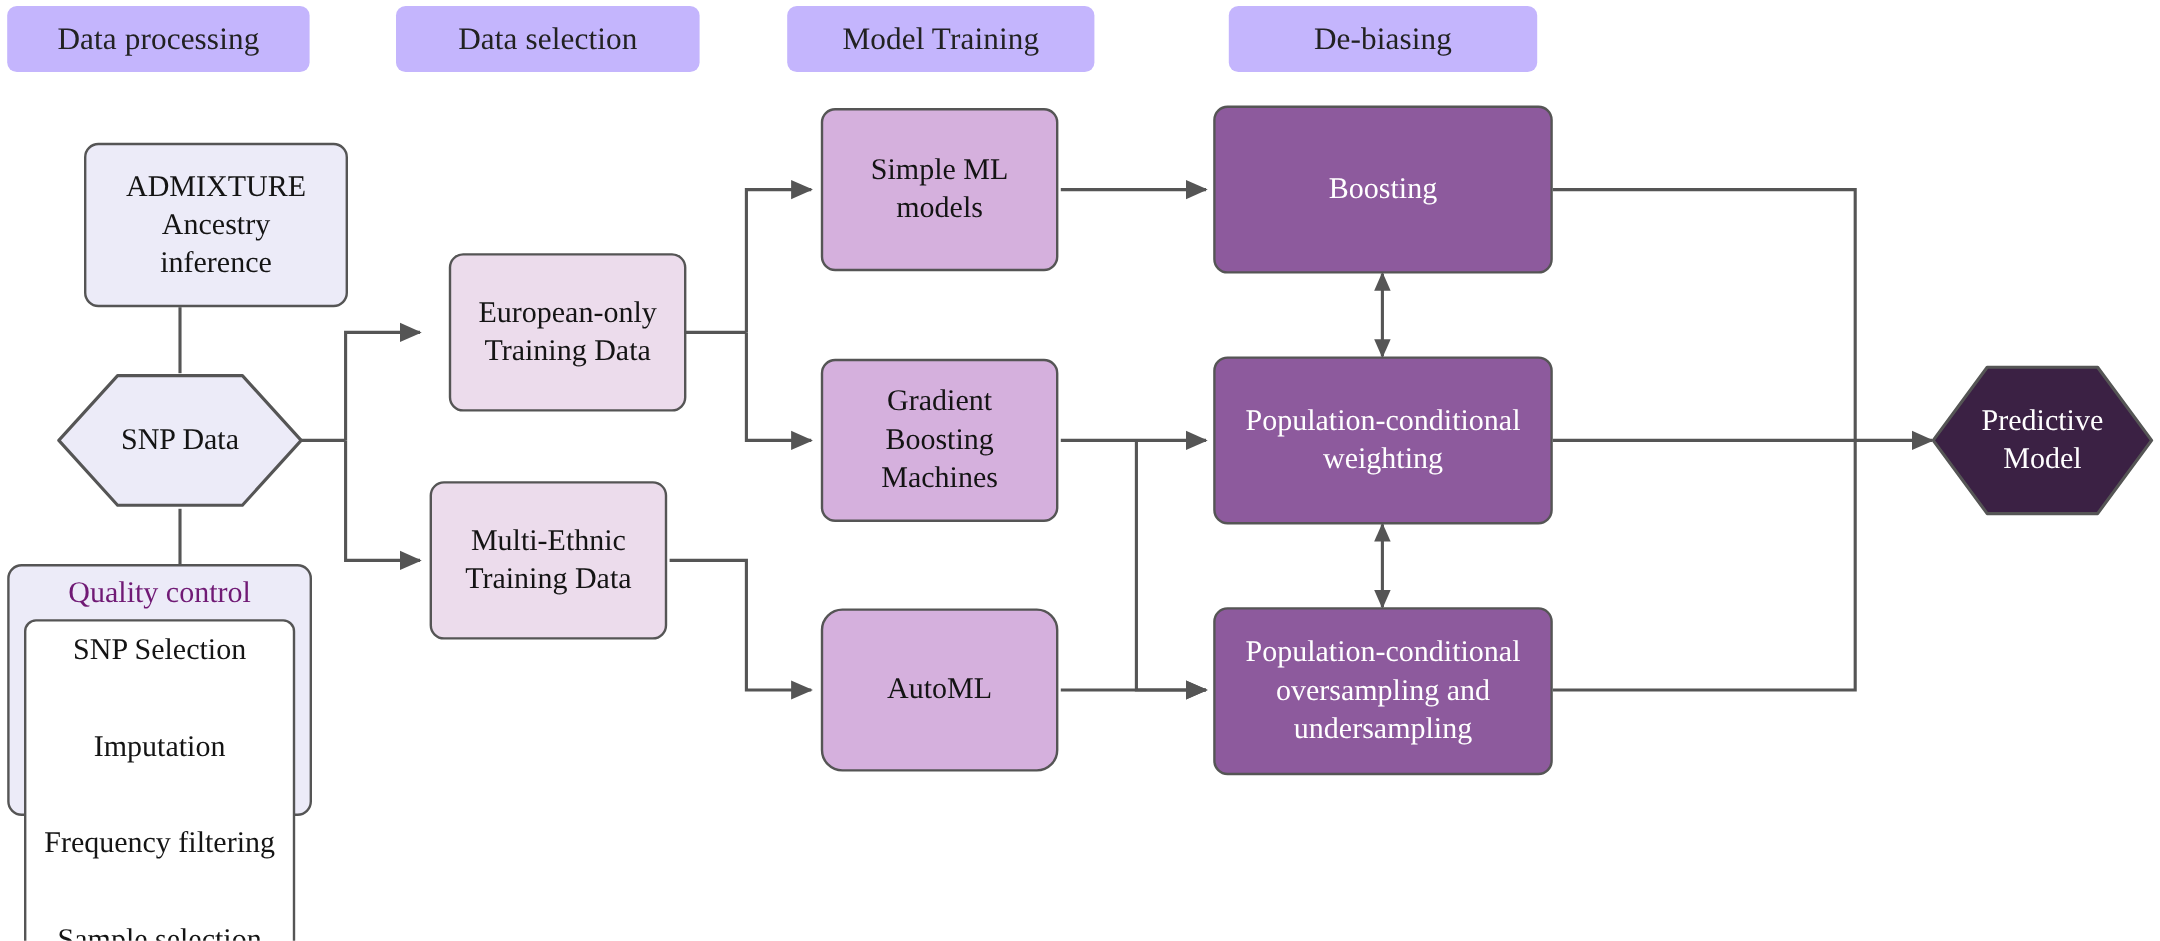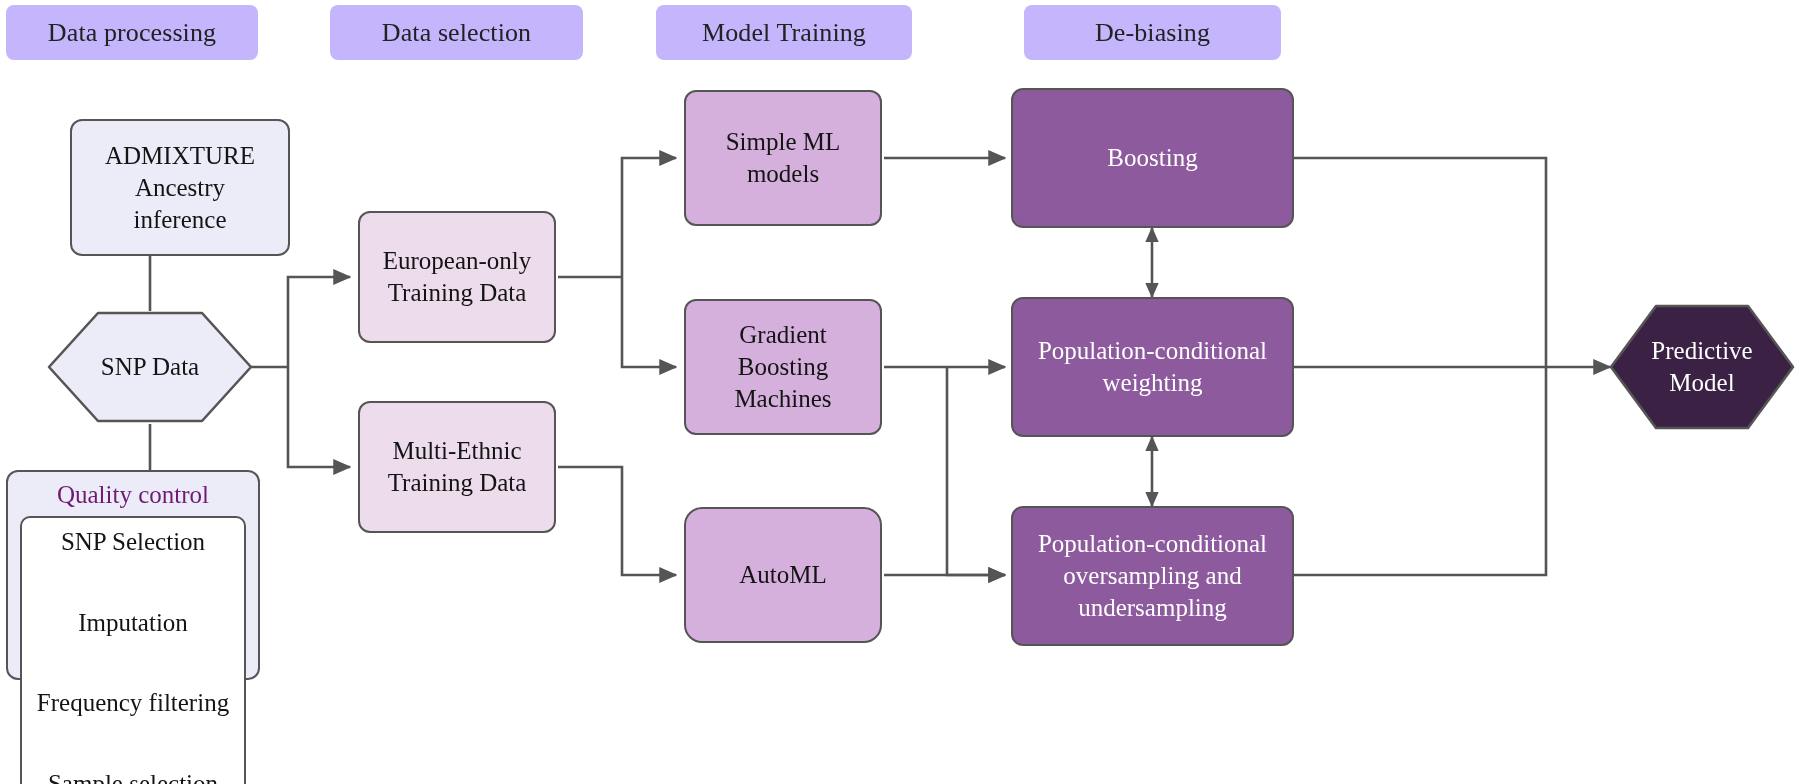--- a/index.html
+++ b/index.html
@@ -135,21 +135,21 @@
   <div class="qc-outer" style="left:6px;top:470px;width:254px;height:210px;">
     <div class="qc-title">Quality control</div>
     <div class="qc-inner">
       <span class="ln">SNP Selection</span>
       <span class="ln">Imputation</span>
       <span class="ln">Frequency filtering</span>
       <span class="ln">Sample selection</span>
     </div>
   </div>
 
-  <div class="node n-pink" style="left:358px;top:211px;width:198px;height:132px;">
+  <div class="node n-pink" style="left:374px;top:211px;width:198px;height:132px;">
     <span class="ln">European-only</span>
     <span class="ln">Training Data</span>
   </div>
 
   <div class="node n-pink" style="left:358px;top:401px;width:198px;height:132px;">
     <span class="ln">Multi-Ethnic</span>
     <span class="ln">Training Data</span>
   </div>
 
   <div class="node n-mid" style="left:684px;top:90px;width:198px;height:136px;">

